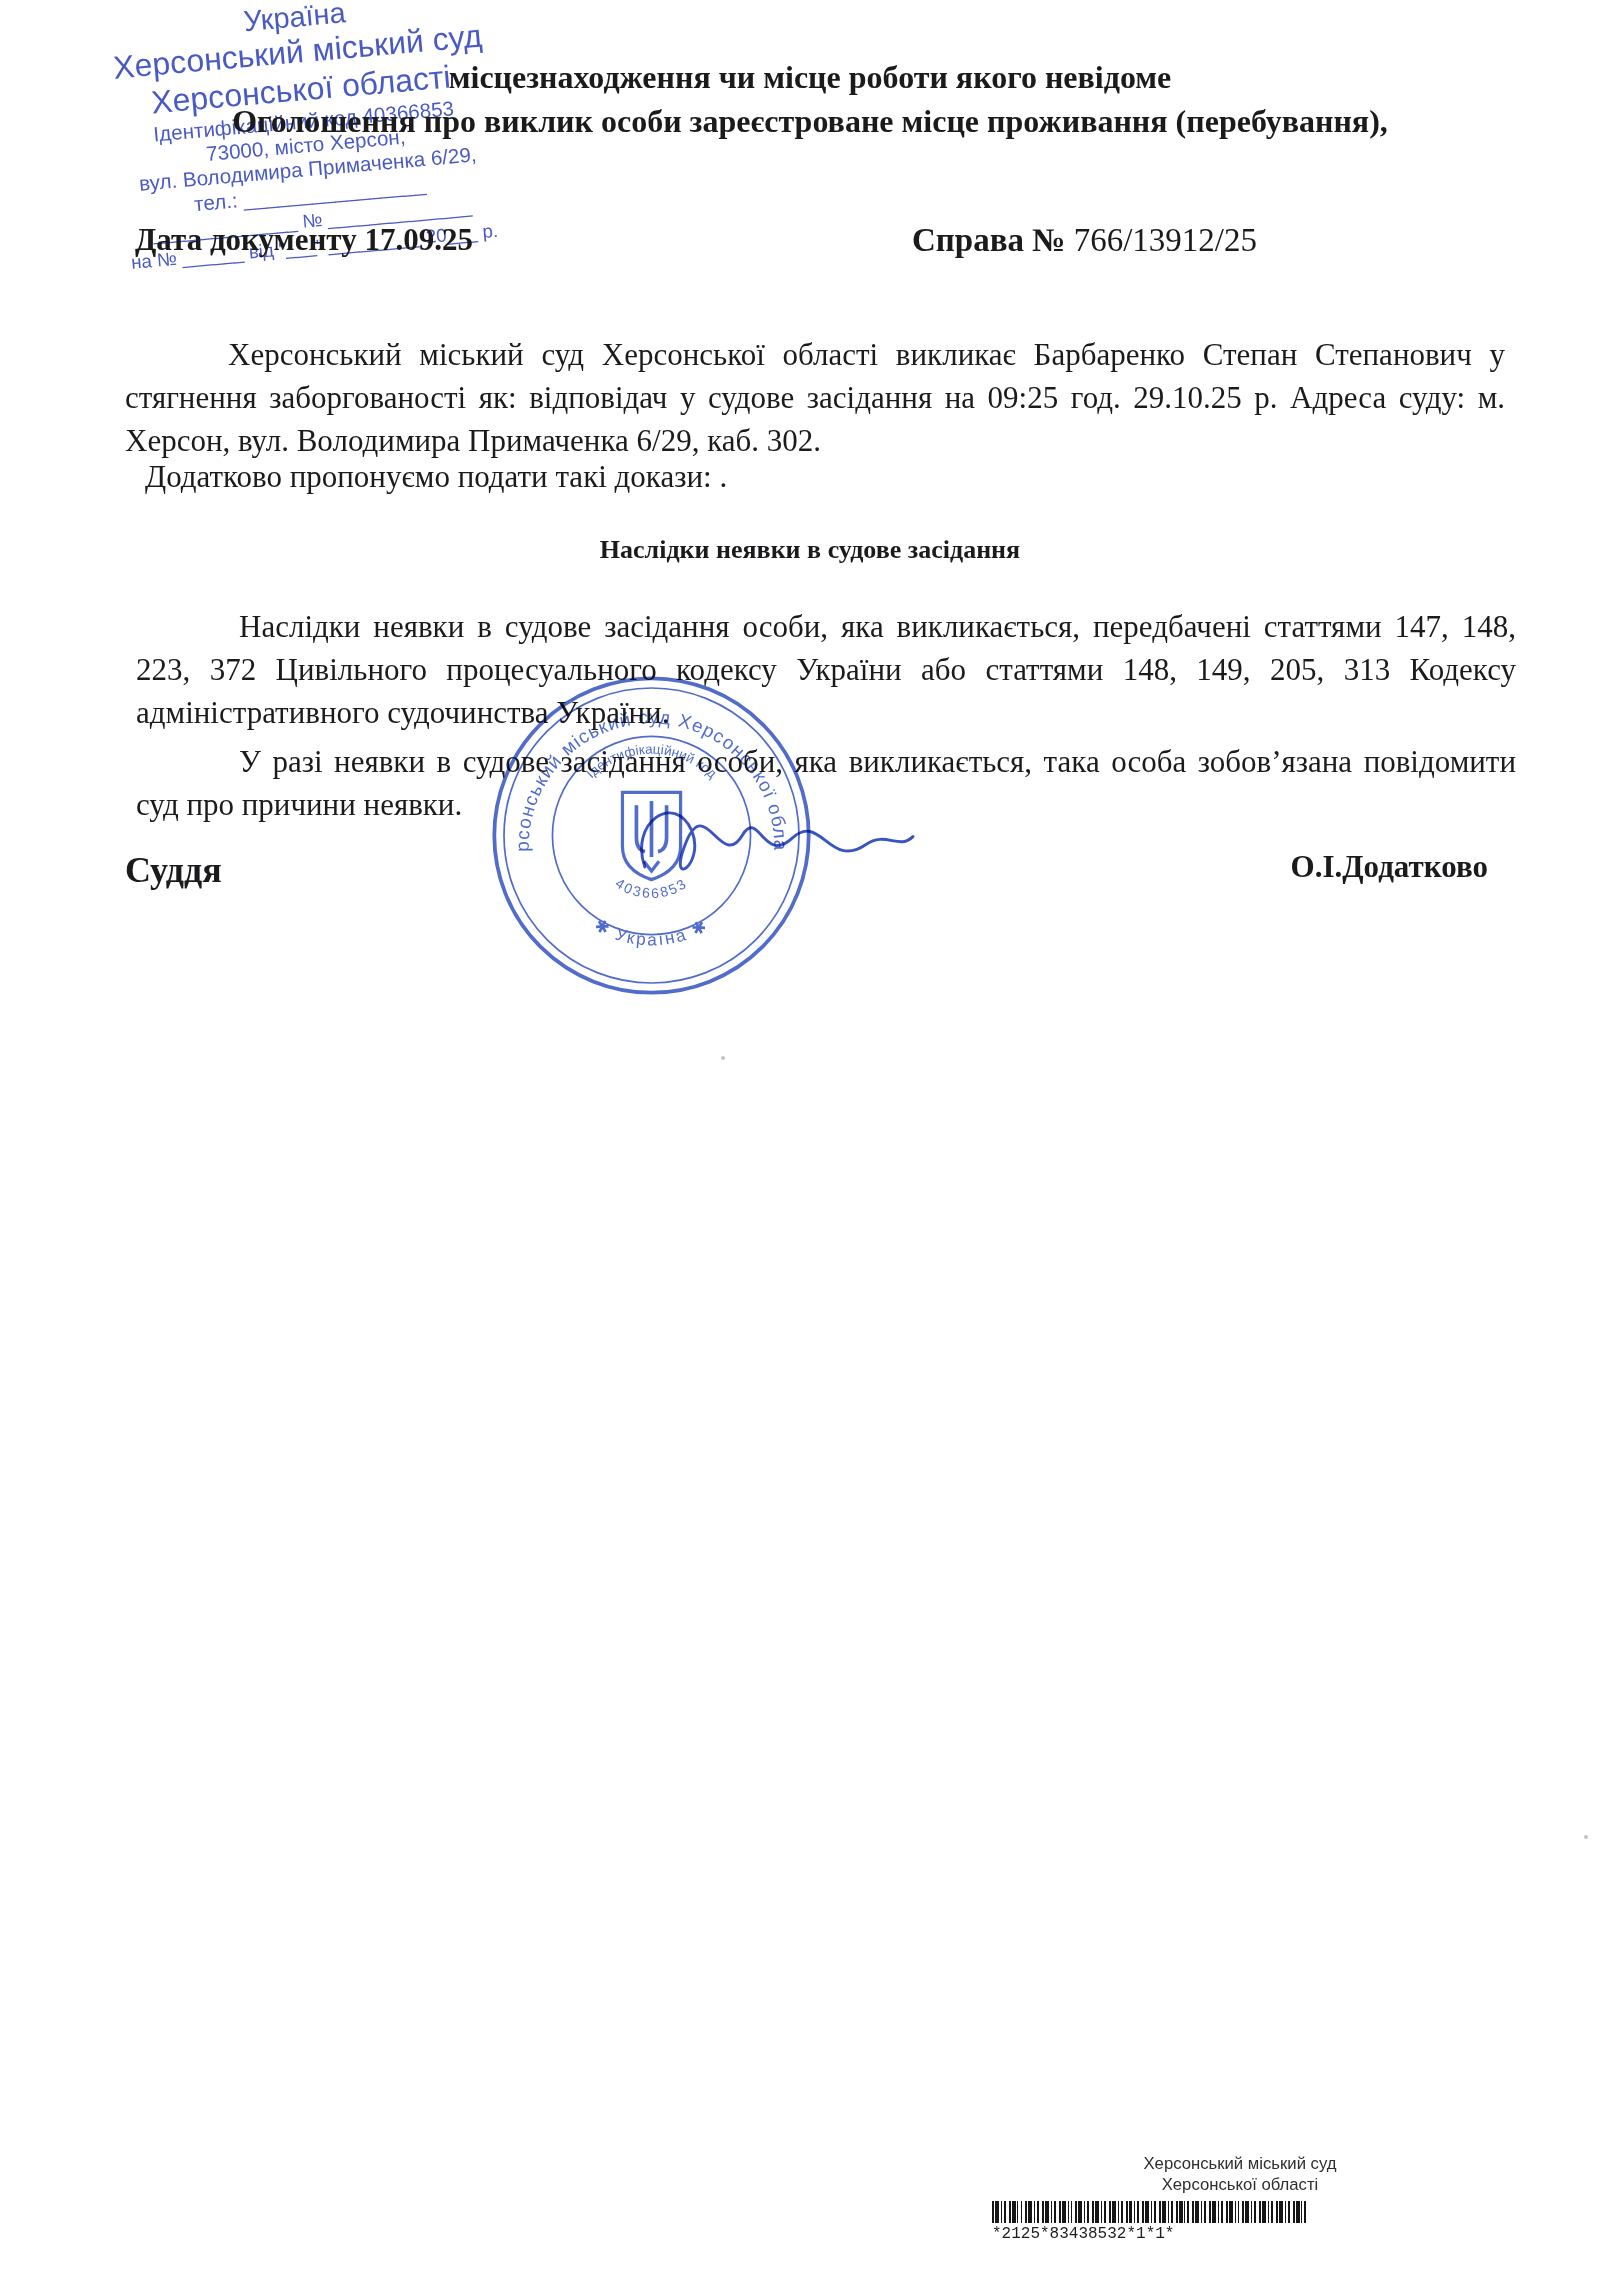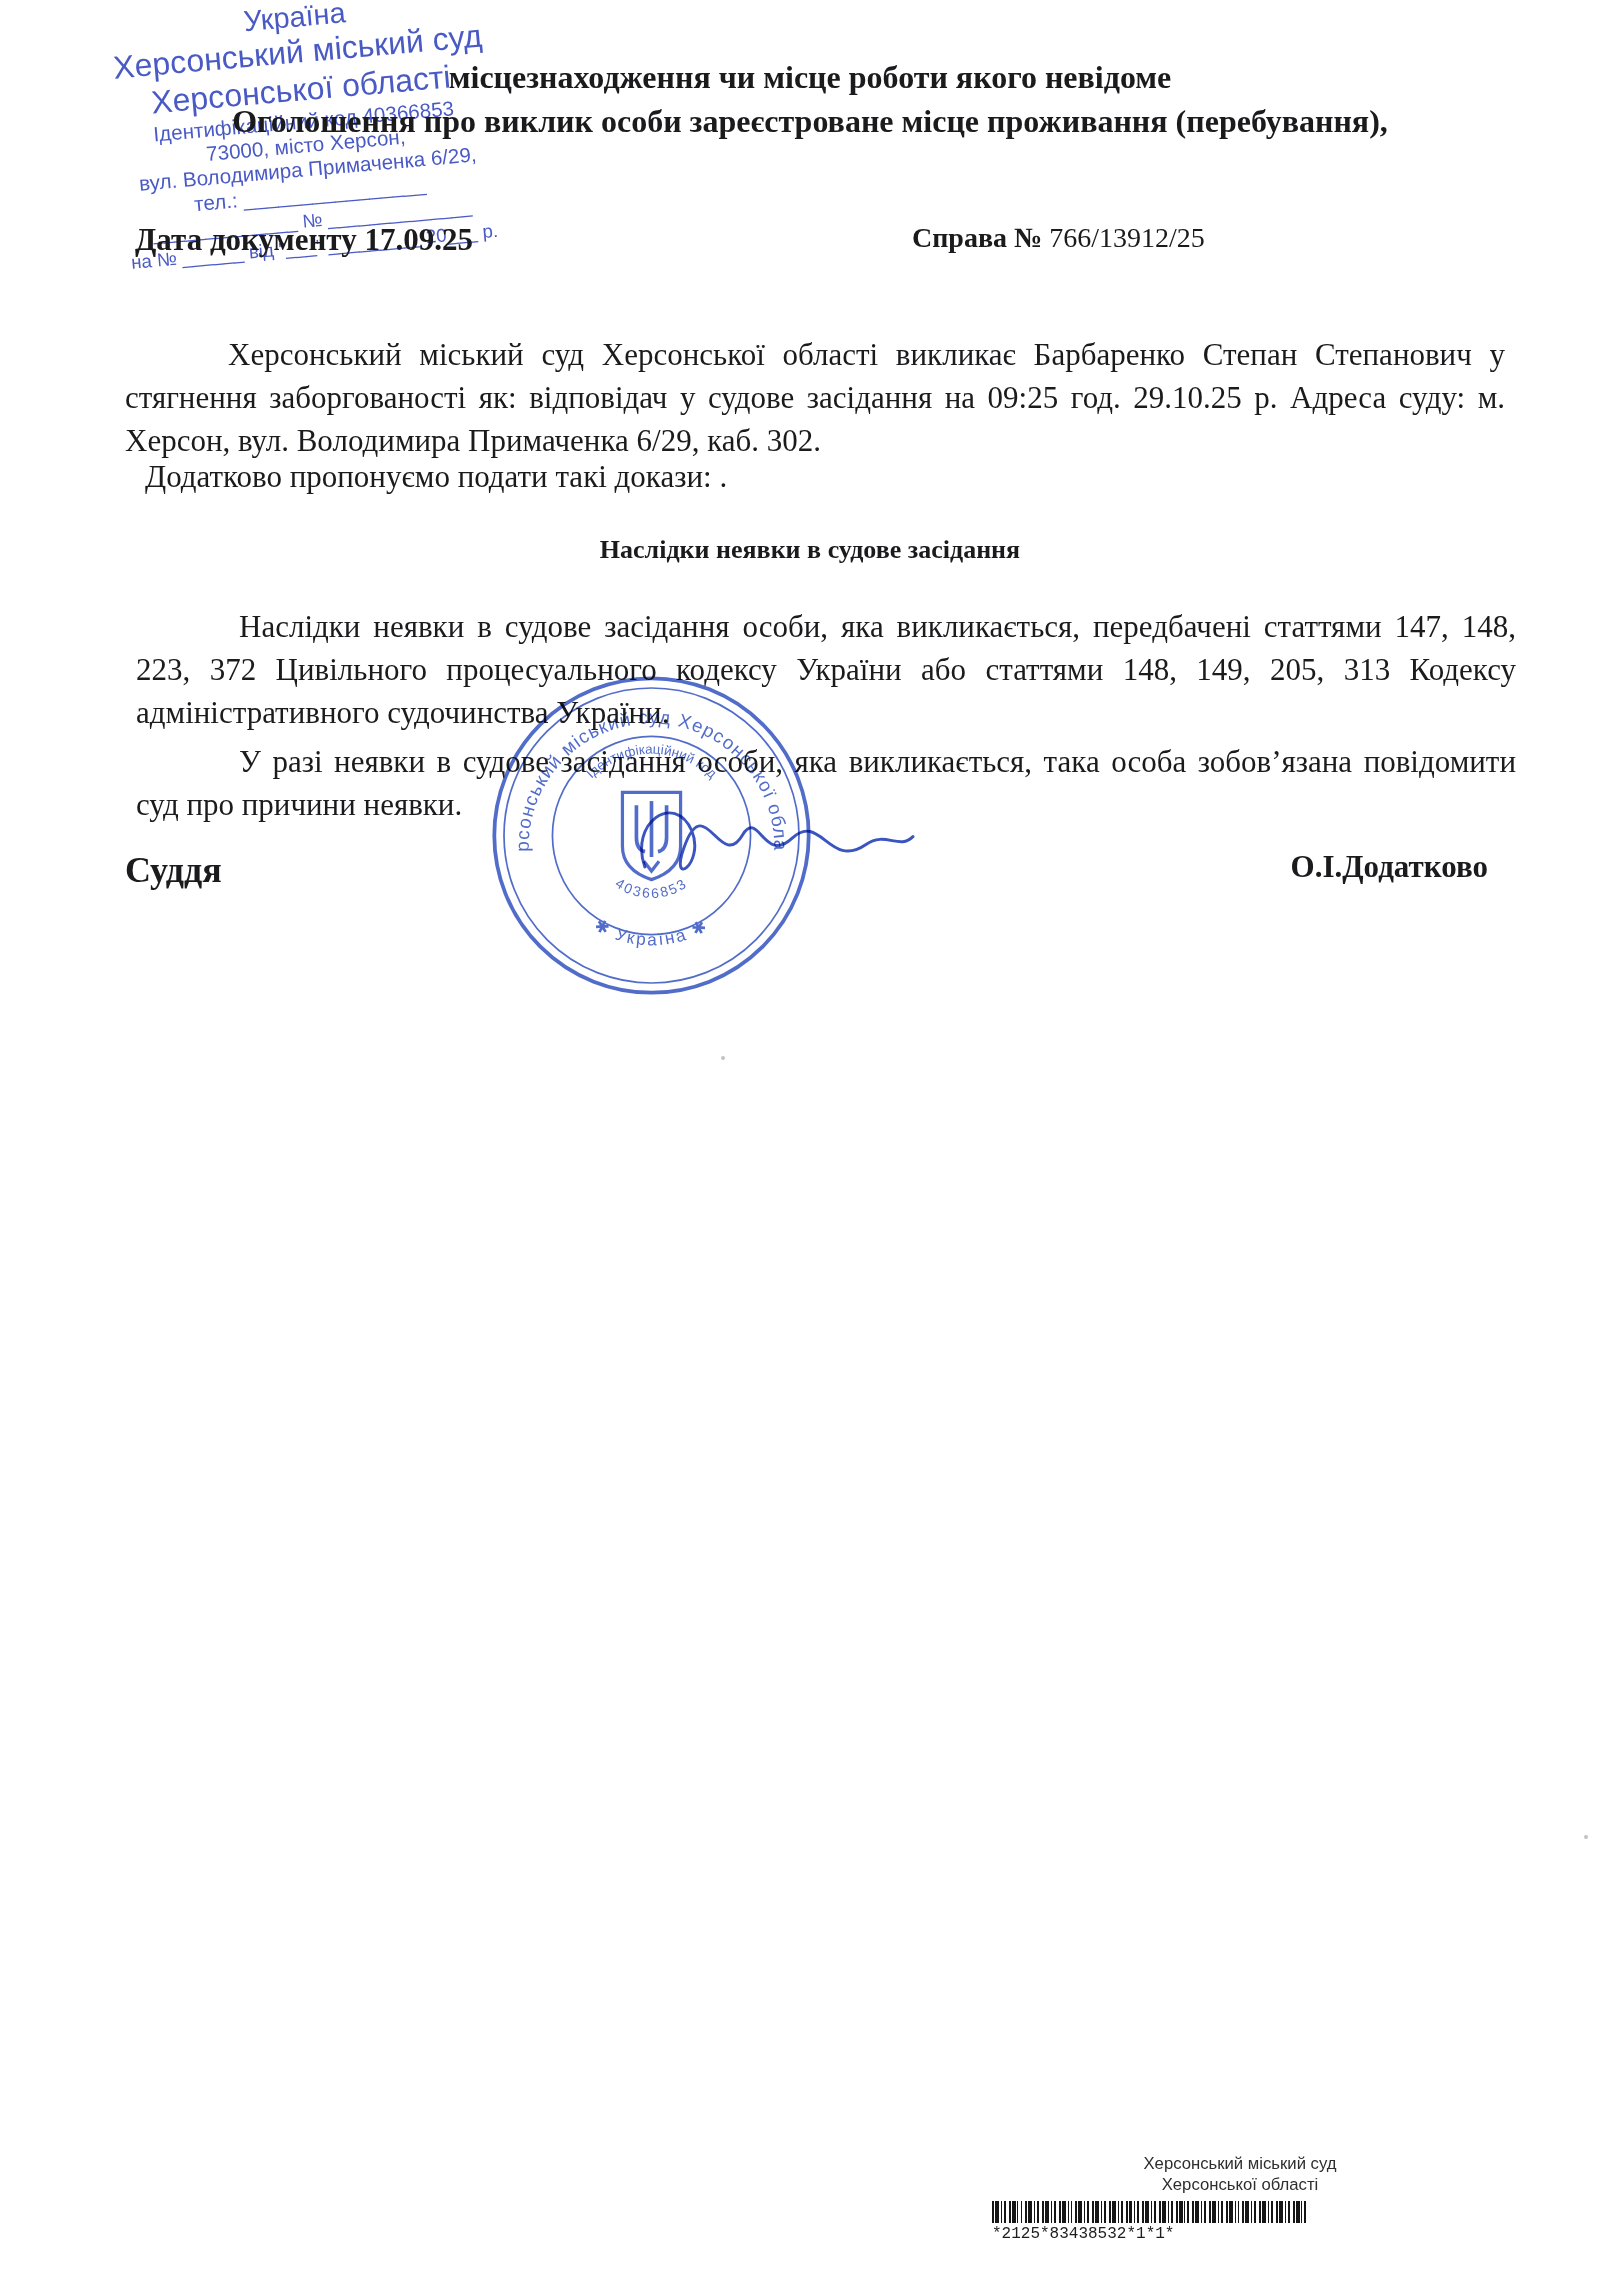--- a/index.html
+++ b/index.html
@@ -33,21 +33,21 @@
     opacity:.92;
     z-index:1;
     line-height:1.18;
   }
   .stamp .s-big{font-size:32px;}
   .stamp .s-med{font-size:29px;}
   .stamp .s-sm{font-size:20.6px;}
   .stamp .s-xs{font-size:18.6px;margin-top:3.9px;}
 
   .dateline{left:135px;top:222px;font-size:31px;font-weight:bold;z-index:3;}
-  .caseline{left:912px;top:222px;font-size:28px;z-index:3;}
+  .caseline{left:912px;top:222px;font-size:33px;z-index:3;}
 
   .para{font-size:31px;line-height:43px;margin:0;}
   .p1{left:125px;top:333px;width:1380px;z-index:2;}
   .p2{left:145px;top:459px;font-size:31px;z-index:2;}
   .heading{left:0;top:535px;width:100%;font-size:26px;font-weight:bold;text-align:center;z-index:2;}
   .pblock{left:136px;top:598px;width:1380px;z-index:2;margin-top:7px;}
   .pblock p + p{margin-top:5.9px;}
 
   .judge-label{left:125px;top:849px;font-size:36px;font-weight:bold;z-index:2;}
   .judge-name{right:132px;top:849px;font-size:31px;font-weight:bold;z-index:2;}

